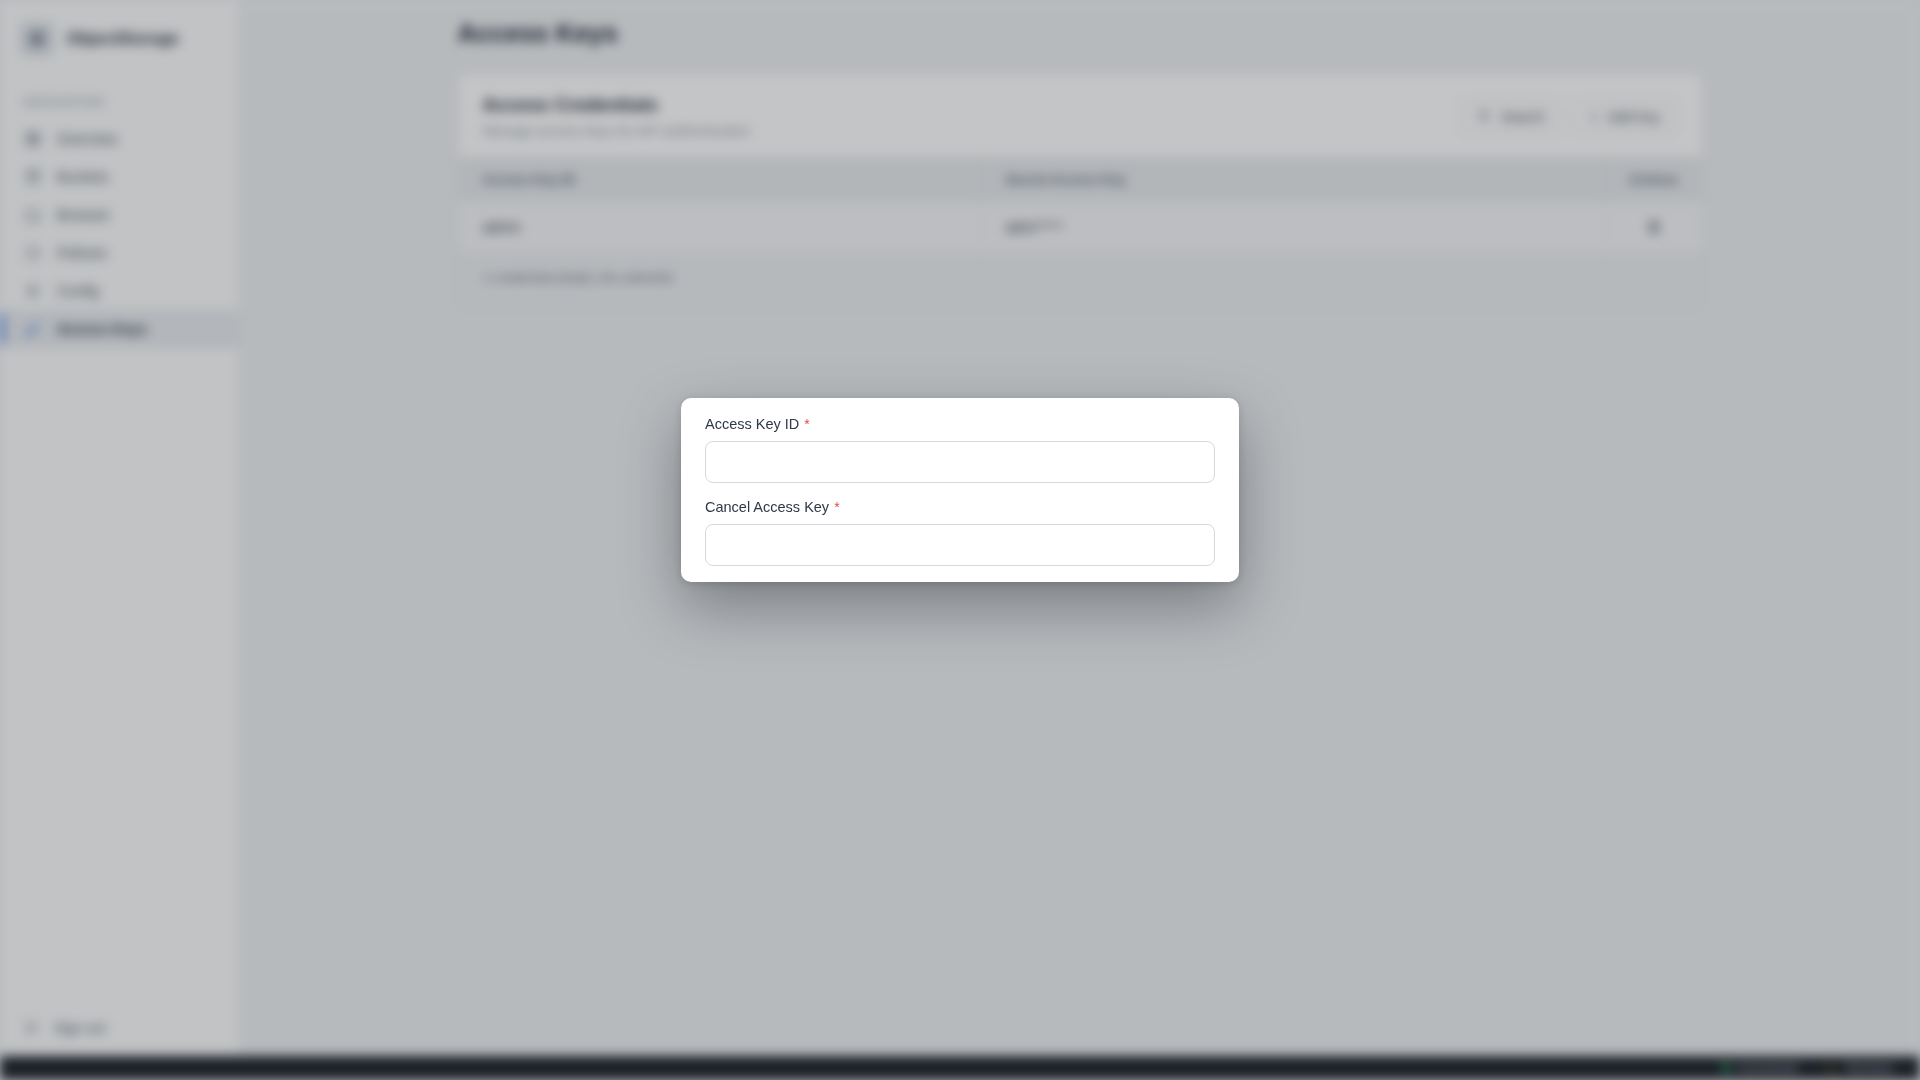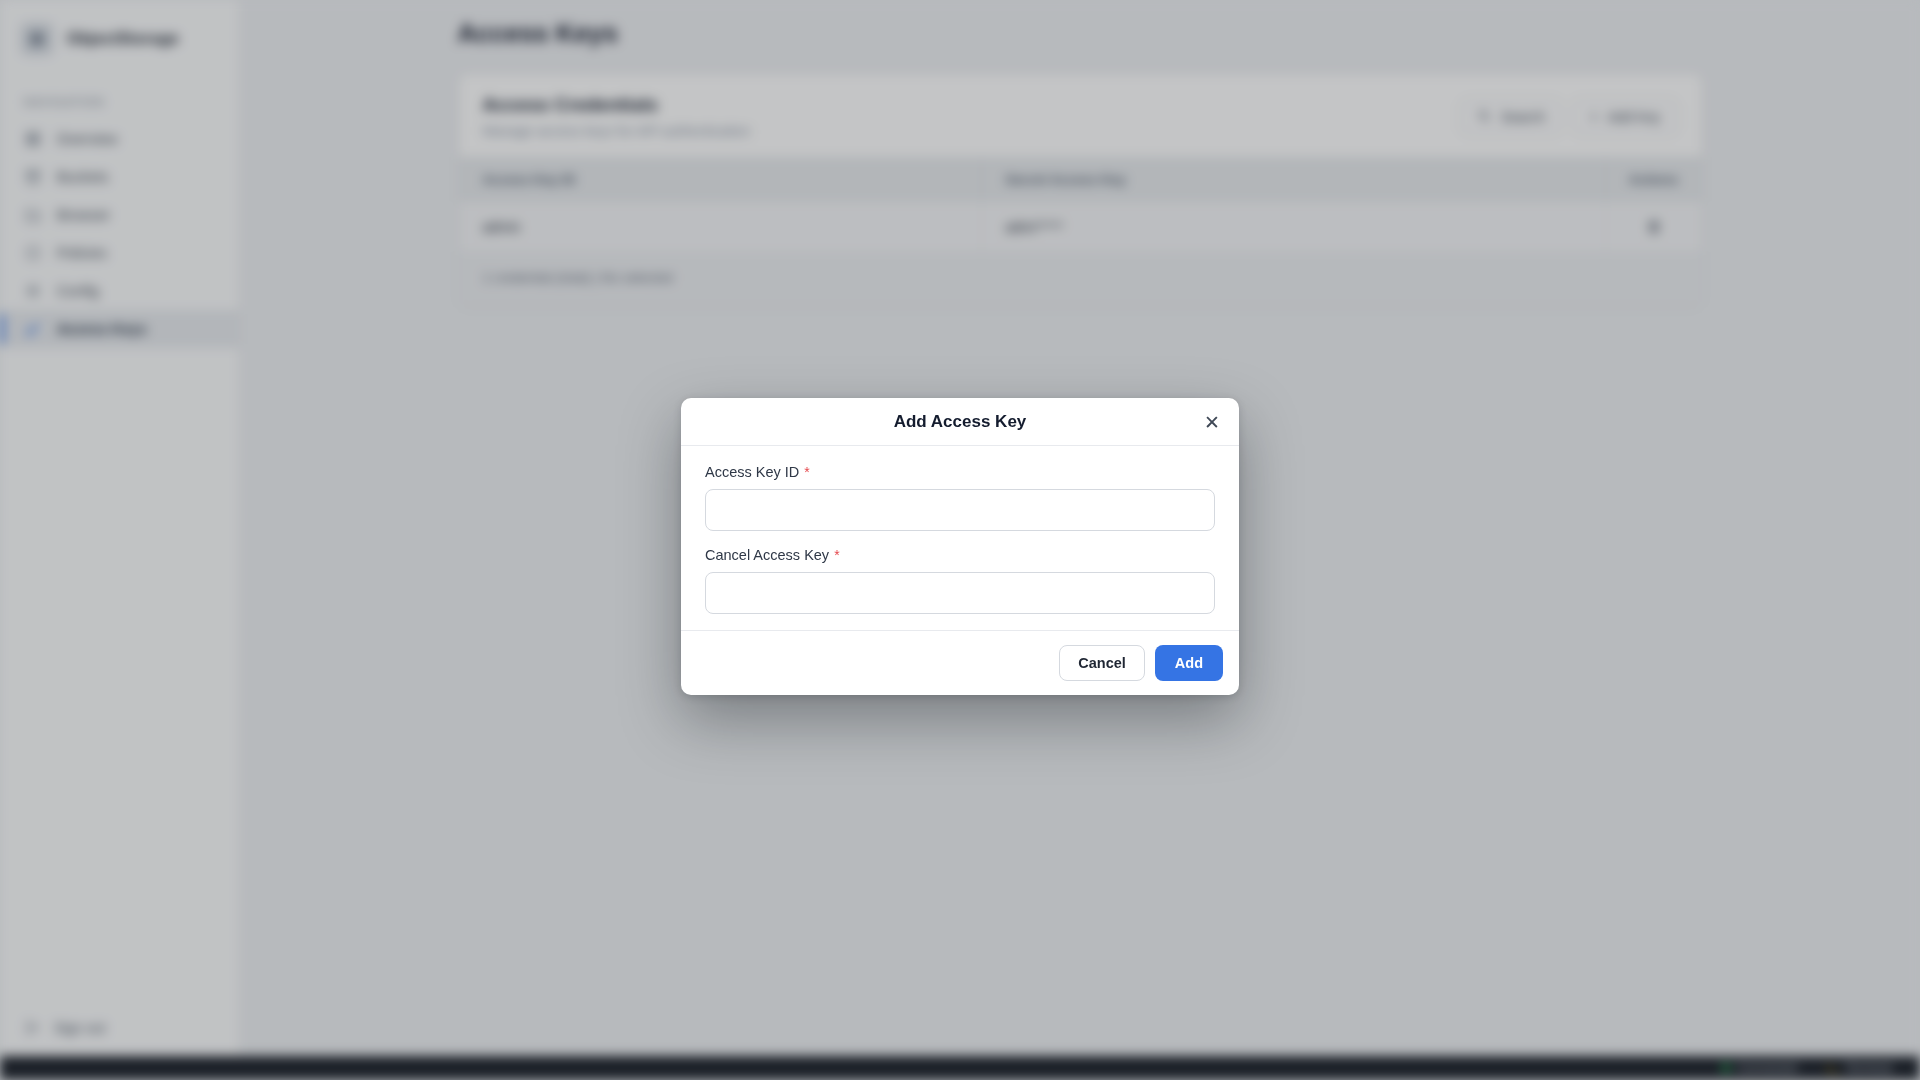--- a/index.html
+++ b/index.html
@@ -295,37 +295,29 @@
     <div class="status-item">
       <span class="term-glyph">&gt;_</span>
       <span>Terminal</span>
     </div>
   </footer>
 </div>
 
 <div class="scrim"></div>
 
 <div class="modal">
-  <div class="modal-header">
-    <span class="modal-title">Add Access Key</span>
-    <button class="modal-close">✕</button>
-  </div>
   <div class="modal-body">
     <div class="field">
       <div class="field-label-row">
         <span class="field-label">Access Key ID</span>
         <span class="required-mark">*</span>
       </div>
       <input class="text-input" type="text" value="" style="">
     </div>
     <div class="field">
       <div class="field-label-row">
         <span class="field-label">Cancel Access Key</span>
         <span class="required-mark">*</span>
       </div>
       <input class="text-input" type="text" value="" style="">
     </div>
   </div>
-  <div class="modal-footer">
-    <button class="btn-cancel">Cancel</button>
-    <button class="btn-add">Add</button>
-  </div>
 </div>
 
 </body></html>

